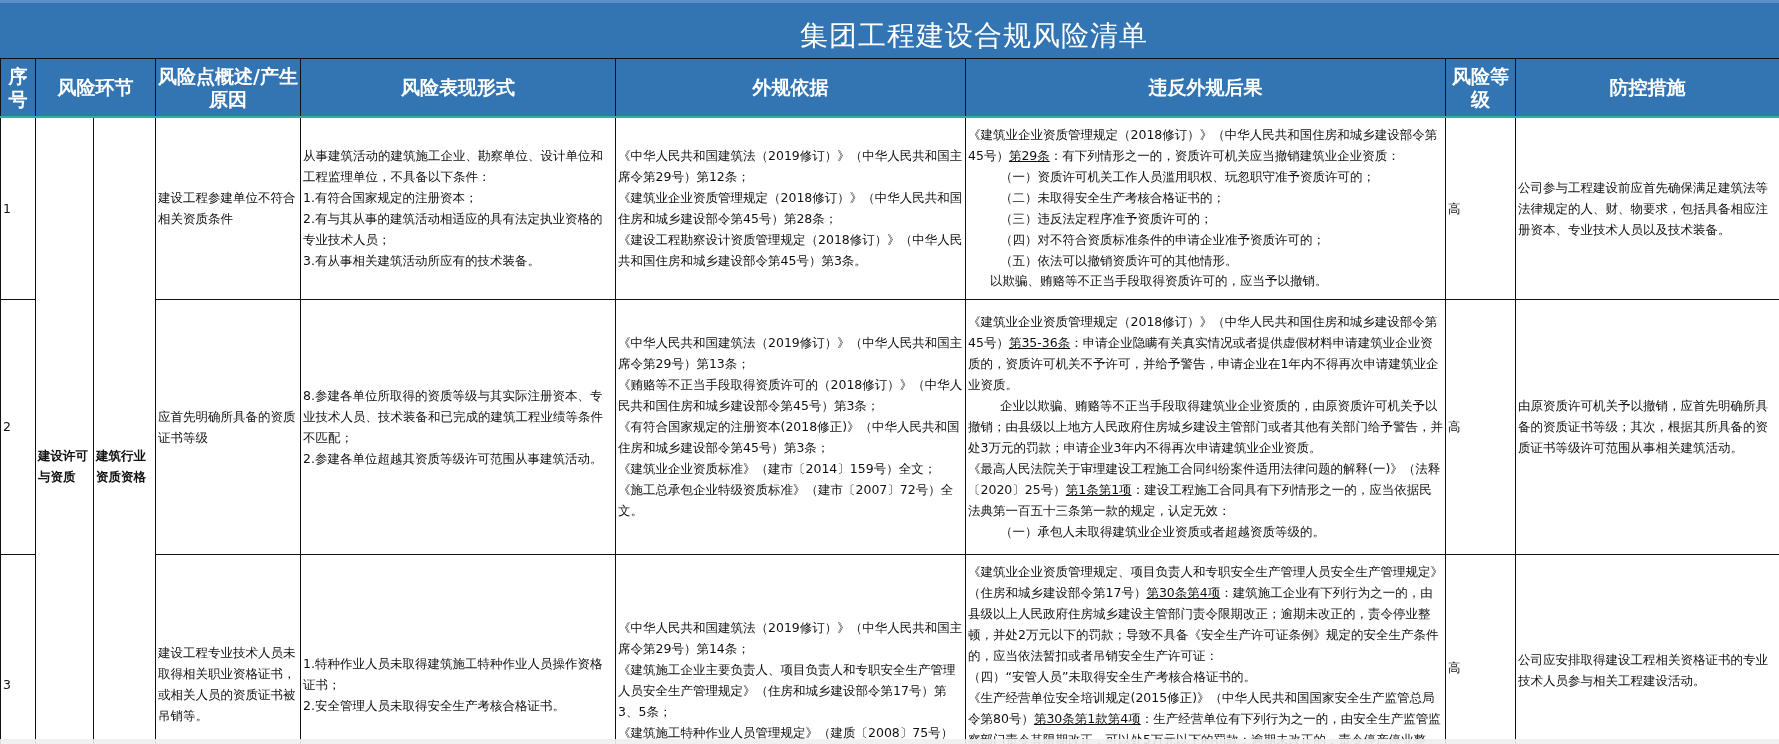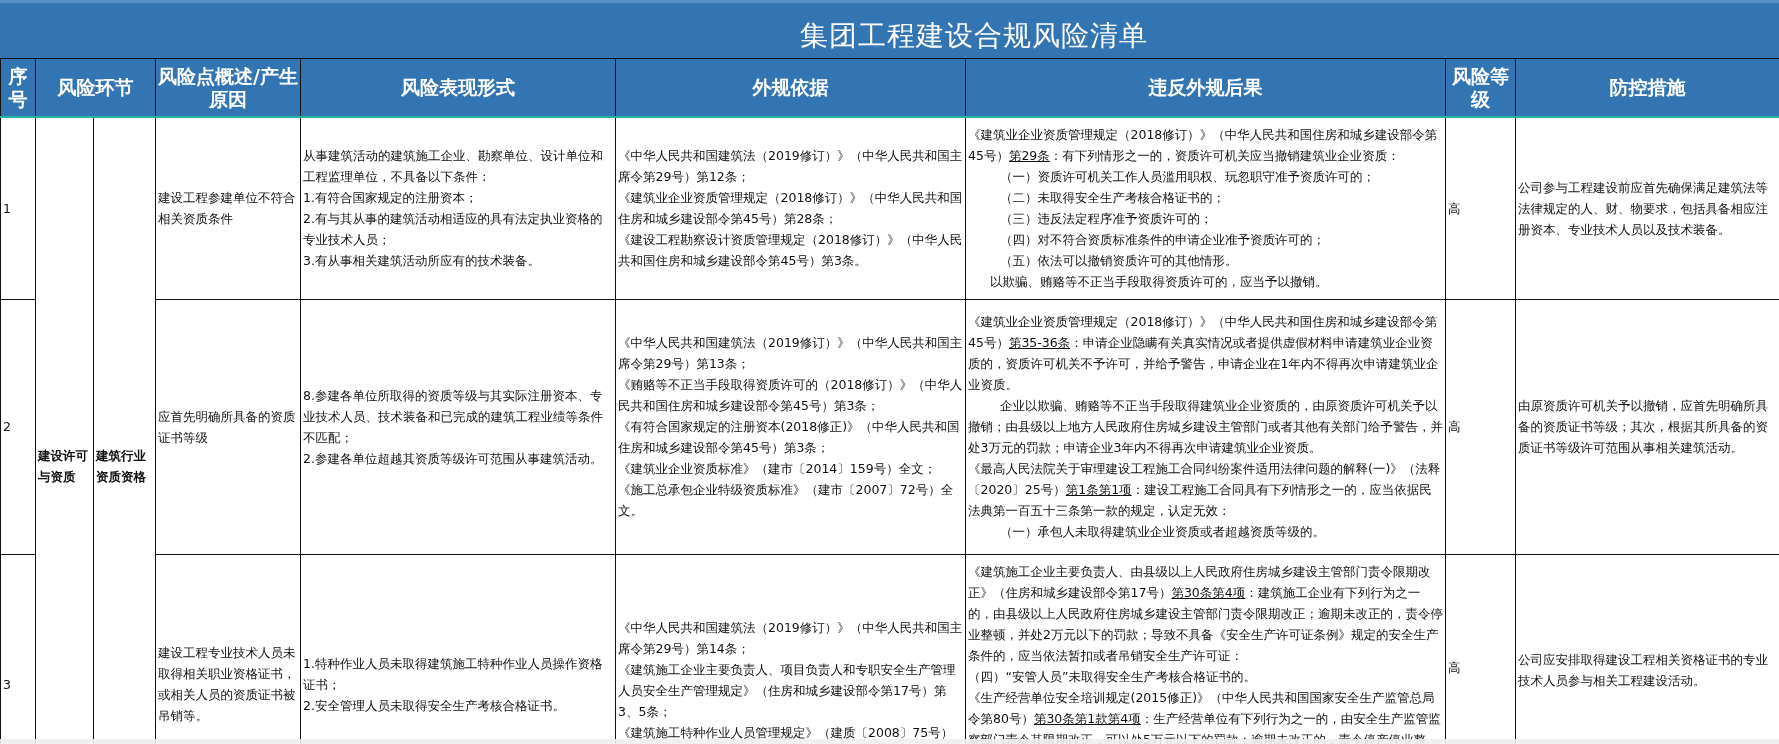--- a/index.html
+++ b/index.html
@@ -25,21 +25,21 @@
     border-bottom:2px solid #2bb3a0;
   }
   table.grid td {
     border:1px solid #111; font-size:12.5px; line-height:21px; color:#111;
     vertical-align:middle; padding:0 2px; text-align:left; word-break:break-all; overflow:hidden;
   }
   td.center { text-align:center; }
   td.bold { font-weight:bold; font-size:15px; line-height:20px; text-align:center; }
   .line { display:block; }
   .indent1 { padding-left:32px; }
-  .indent2 { padding-left:22px; }
+  .indent2 { padding-left:22px;font-family:Liberation Serif, serif; }
   u { text-decoration:underline; }
   .bottom-overlay {
     position:absolute; left:0; top:739px; width:1779px; height:5px; background:#eeeeee; opacity:0.9;
   }
 </style>
 </head>
 <body>
 
 <div class="title-bar">
   <div class="title-text">集团工程建设合规风险清单</div>
@@ -130,21 +130,21 @@
       <td>
         <span class="line">1.特种作业人员未取得建筑施工特种作业人员操作资格证书；</span>
         <span class="line">2.安全管理人员未取得安全生产考核合格证书。</span>
       </td>
       <td style="vertical-align:top;padding-top:62px">
         <span class="line">《中华人民共和国建筑法（2019修订）》（中华人民共和国主席令第29号）第14条；</span>
         <span class="line">《建筑施工企业主要负责人、项目负责人和专职安全生产管理人员安全生产管理规定》（住房和城乡建设部令第17号）第3、5条；</span>
         <span class="line">《建筑施工特种作业人员管理规定》（建质〔2008〕75号）第3、4条。</span>
       </td>
       <td style="vertical-align:top;padding-top:6px">
-        <span class="line"><span>《建筑施工企业主要负责人、由县级以上人民政府住房城乡建设主管部门责令限期改正》（住房和城乡建设部令第17号）</span><u>第30条第4项</u><span>：建筑施工企业有下列行为之一的，由县级以上人民政府住房城乡建设主管部门责令限期改正；逾期未改正的，责令停业整顿，并处2万元以下的罚款；导致不具备《安全生产许可证条例》规定的安全生产条件的，应当依法暂扣或者吊销安全生产许可证：</span></span>
+        <span class="line"><span>《建筑业企业资质管理规定、项目负责人和专职安全生产管理人员安全生产管理规定》（住房和城乡建设部令第17号）</span><u>第30条第4项</u><span>：建筑施工企业有下列行为之一的，由县级以上人民政府住房城乡建设主管部门责令限期改正；逾期未改正的，责令停业整顿，并处2万元以下的罚款；导致不具备《安全生产许可证条例》规定的安全生产条件的，应当依法暂扣或者吊销安全生产许可证：</span></span>
         <span class="line">（四）“安管人员”未取得安全生产考核合格证书的。</span>
         <span class="line"><span>《生产经营单位安全培训规定(2015修正)》（中华人民共和国国家安全生产监管总局令第80号）</span><u>第30条第1款第4项</u><span>：生产经营单位有下列行为之一的，由安全生产监管监察部门责令其限期改正，可以处5万元以下的罚款；逾期未改正的，责令停产停业整顿，并处5万元以上10万元以下的罚款，对其直接负责的</span></span>
       </td>
       <td class="center" style="vertical-align:top;padding-top:102px">高</td>
       <td style="vertical-align:top;padding-top:94px">公司应安排取得建设工程相关资格证书的专业技术人员参与相关工程建设活动。</td>
     </tr>
   </tbody>
 </table>
 
 <div class="bottom-overlay"></div>

